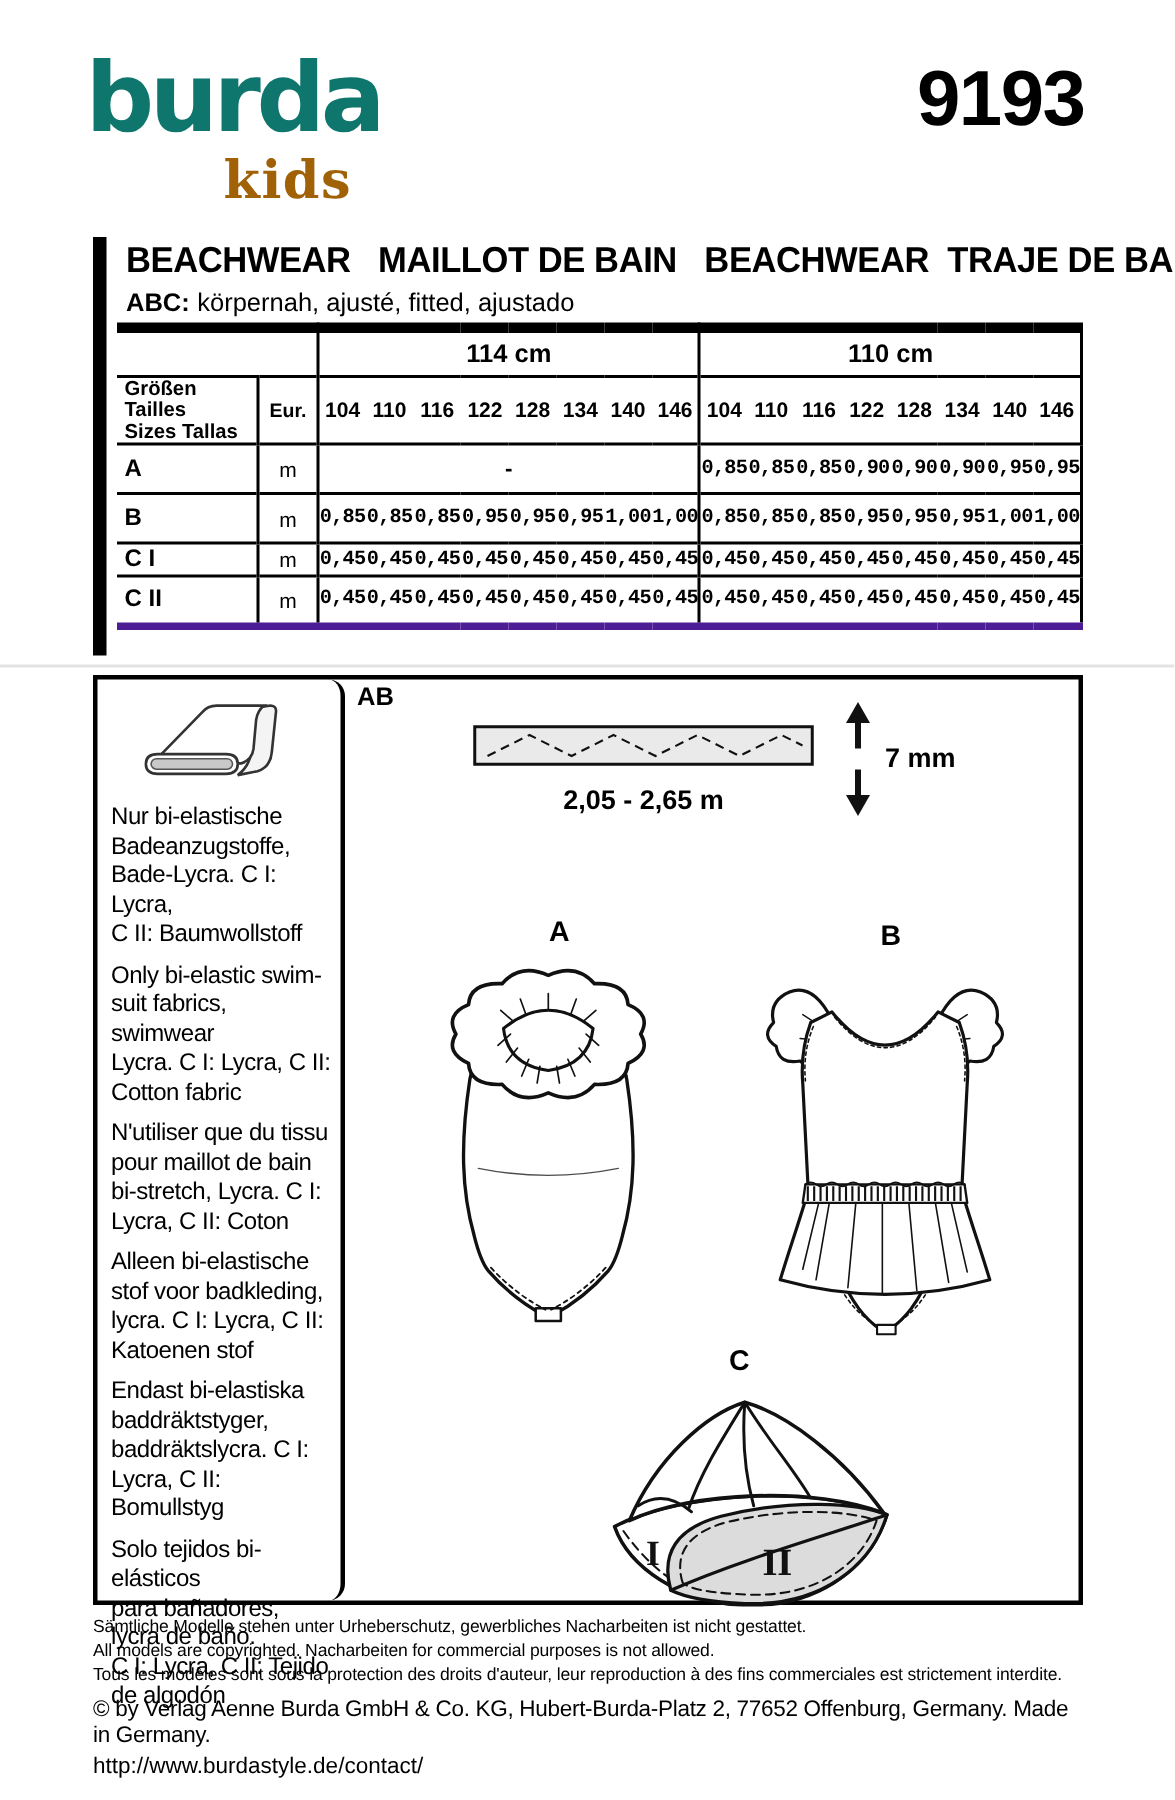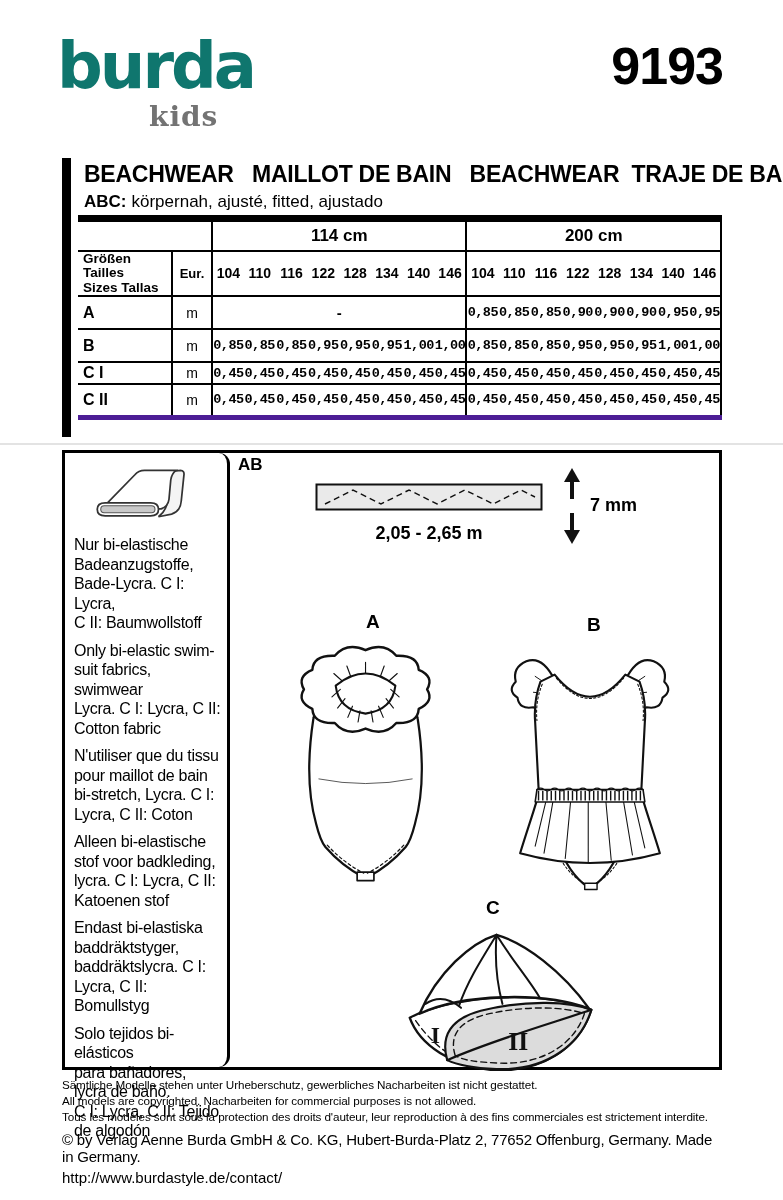--- a/index.html
+++ b/index.html
@@ -6,21 +6,21 @@
   body{
     width:783px;height:1200px;position:relative;background:#fff;color:#000;
     font-family:"Liberation Sans",sans-serif;overflow:hidden;
   }
   .abs{position:absolute;}
 
   
   #brand{left:57px;top:34px;font-family:"DejaVu Sans",sans-serif;font-weight:700;
          font-size:64px;letter-spacing:-3px;color:#0f766e;line-height:1;}
   #kids{left:149px;top:103px;font-family:"DejaVu Serif",serif;font-weight:700;
-        font-size:28px;color:#737373;letter-spacing:1px;line-height:1;}
+        font-size:35px;color:#a16207;letter-spacing:1px;line-height:1;}
   #pattern-number{right:60px;top:40px;font-size:52px;font-weight:700;letter-spacing:-1px;line-height:1;}
 
   
   #left-bar{left:62px;top:158px;width:9px;height:279px;background:#000;}
   #page-title{left:84px;top:160px;font-size:24px;font-weight:700;white-space:pre;
          letter-spacing:-0.3px;transform:scaleX(0.96);transform-origin:left center;}
   #abc-note{left:84px;top:192px;font-size:17px;}
   #abc-note .lbl{font-weight:700;margin-right:5px;}
 
   
@@ -88,21 +88,21 @@
 <table class="abs" id="size-table">
   <colgroup>
     <col style="width:94px">
       <col style="width:40px">
     <col span="16" style="width:31.8px">
   </colgroup>
   <tbody>
       <tr style="height:32px">
     <td colspan="2"></td>
     <td colspan="8" class="c-grp bl">114 cm</td>
-    <td colspan="8" class="c-grp bl br">200 cm</td>
+    <td colspan="8" class="c-grp bl br">110 cm</td>
   </tr>
   <tr class="rsep" style="height:32px">
     <td class="c-lab">Größen  Tailles
 Sizes  Tallas</td>
     <td class="c-eur bl">Eur.</td>
     <td class="c-sz bl">104</td>
     <td class="c-sz">110</td>
     <td class="c-sz">116</td>
     <td class="c-sz">122</td>
     <td class="c-sz">128</td>

